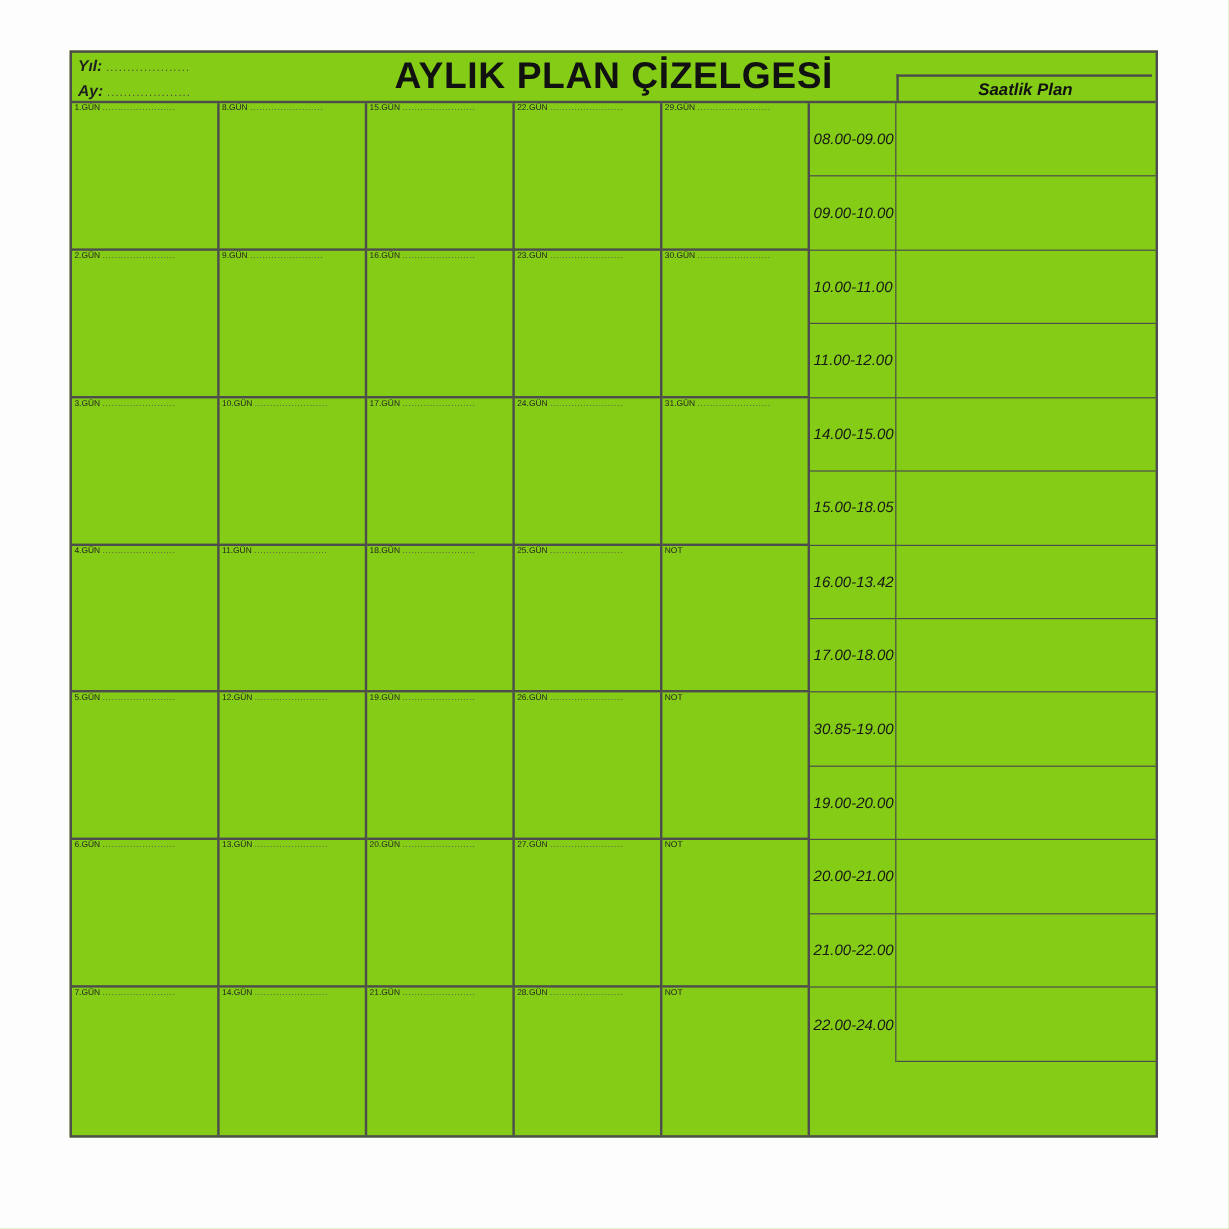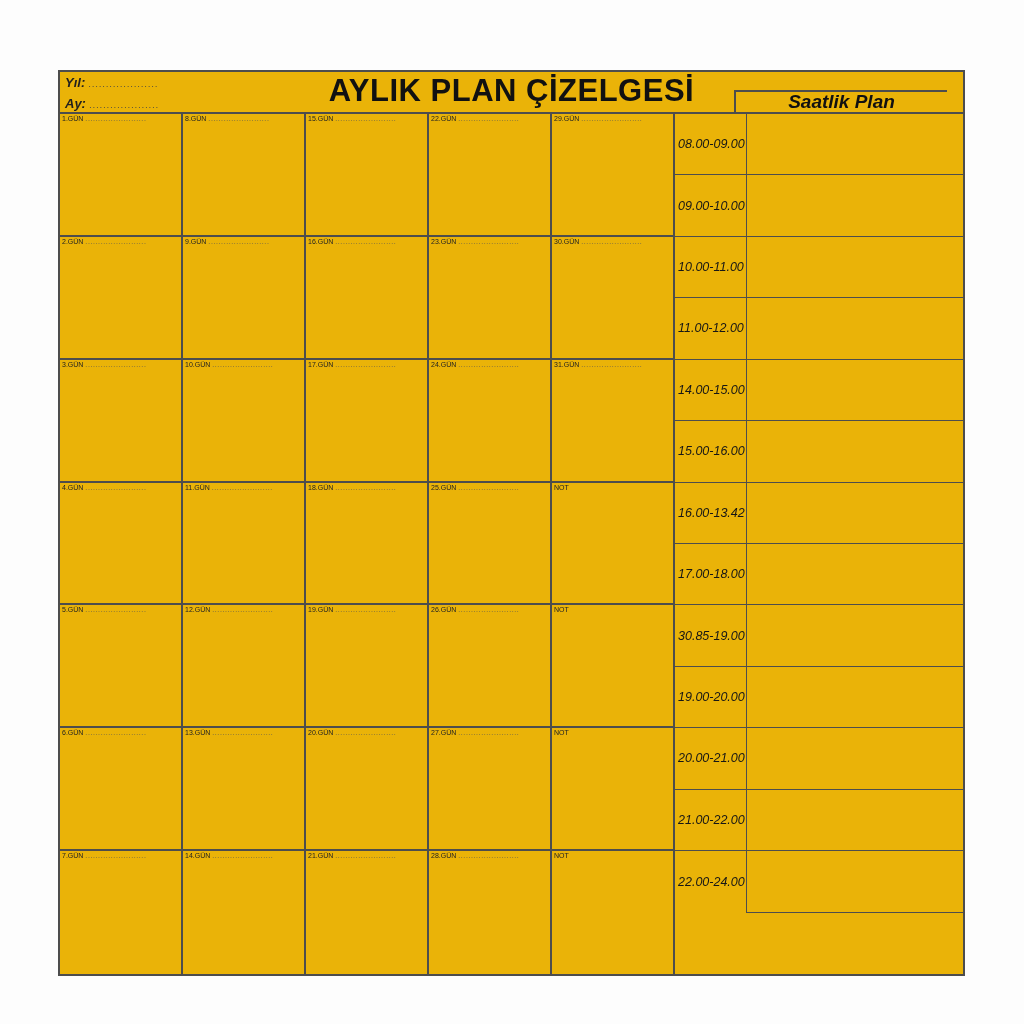--- a/index.html
+++ b/index.html
@@ -8,43 +8,42 @@
     background:#fdfdfd;
     font-family:"Liberation Sans", sans-serif;
     color:#1f1f1f;
     position:relative;
     overflow:hidden;
   }
   .sheet{
     position:absolute;left:58px;top:42px;width:907px;height:906px;
     box-sizing:border-box;
     border:2px solid #4d4d4d;
-    background:#eab308;
-    margin-top:28px;
+    background:#84cc16;
   }
   
   .hdr{
     position:relative;height:42px;box-sizing:border-box;
     border-bottom:2px solid #4d4d4d;
   }
   .ym{
     position:absolute;left:5px;top:1px;line-height:19px;
     font-style:italic;font-size:13px;font-weight:600;white-space:nowrap;
   }
   .ym .dots{font-weight:400;font-size:9px;letter-spacing:1px;color:#444;}
   .title{
     position:absolute;left:0;right:0;top:1px;text-align:center;
     font-size:31px;font-weight:800;letter-spacing:.5px;
     color:#111;
   }
   .hourlyhdr{
-    position:absolute;right:16px;bottom:0;width:211px;height:20px;
+    position:absolute;right:3px;bottom:0;width:211px;height:20px;
     border-left:2px solid #4d4d4d;border-top:2px solid #4d4d4d;
     display:flex;align-items:center;justify-content:center;
-    font-size:19px;font-weight:700;font-style:italic;color:#111;
+    font-size:14px;font-weight:700;font-style:italic;color:#111;
   }
   
   .grid{
     position:absolute;left:0;right:0;top:42px;bottom:0;
     display:flex;
     border-radius:24px;
   }
   .days{
     width:615px;flex:0 0 615px;display:grid;
     grid-template-columns:repeat(5,1fr);
@@ -213,21 +212,21 @@
           <div class="dl"><span>NOT</span></div>
         </div>
     </div>
 
     <div class="times">
       <div class="tc">08.00-09.00</div>
       <div class="tc">09.00-10.00</div>
       <div class="tc">10.00-11.00</div>
       <div class="tc">11.00-12.00</div>
       <div class="tc">14.00-15.00</div>
-      <div class="tc">15.00-16.00</div>
+      <div class="tc">15.00-18.05</div>
       <div class="tc">16.00-13.42</div>
       <div class="tc">17.00-18.00</div>
       <div class="tc">30.85-19.00</div>
       <div class="tc">19.00-20.00</div>
       <div class="tc">20.00-21.00</div>
       <div class="tc">21.00-22.00</div>
       <div class="tc">22.00-24.00</div>
     </div>
 
     <div class="plans">

